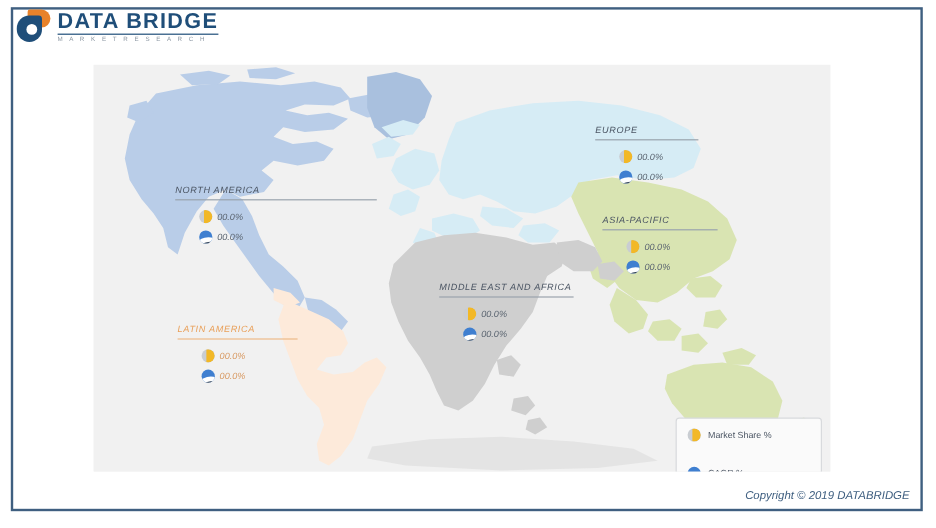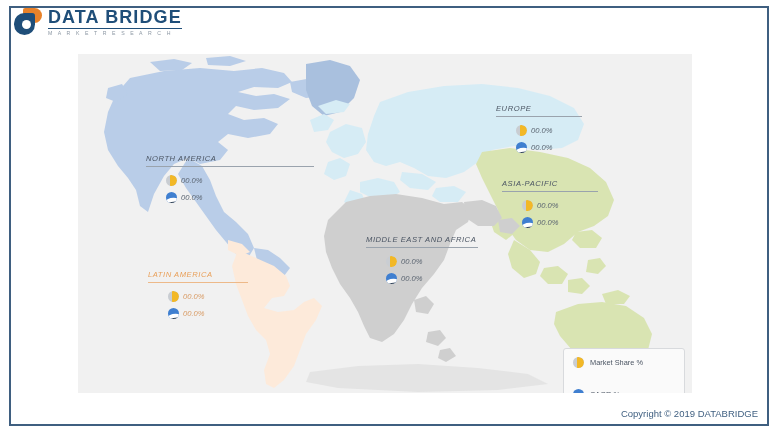--- a/index.html
+++ b/index.html
@@ -121,21 +121,21 @@
   }
   .legend .row{
     display:flex;align-items:center;gap:6px;margin-bottom:20px;height:12px;
   }
   .legend .row:last-child{margin-bottom:16px;}
   .legend .lbl{font-size:7.4px;color:#4b5563;white-space:nowrap;}
 
   
   .copyright{
     position:absolute;right:22px;top:408px;
-    font-size:9.5px;color:#3f5f80;
+    font-size:9.5px;font-style:italic;color:#3f5f80;
     white-space:nowrap;
   }
 </style>
 </head>
 <body>
 
 <div class="slide">
   <div class="frame"></div>
 
   <div class="logo">

